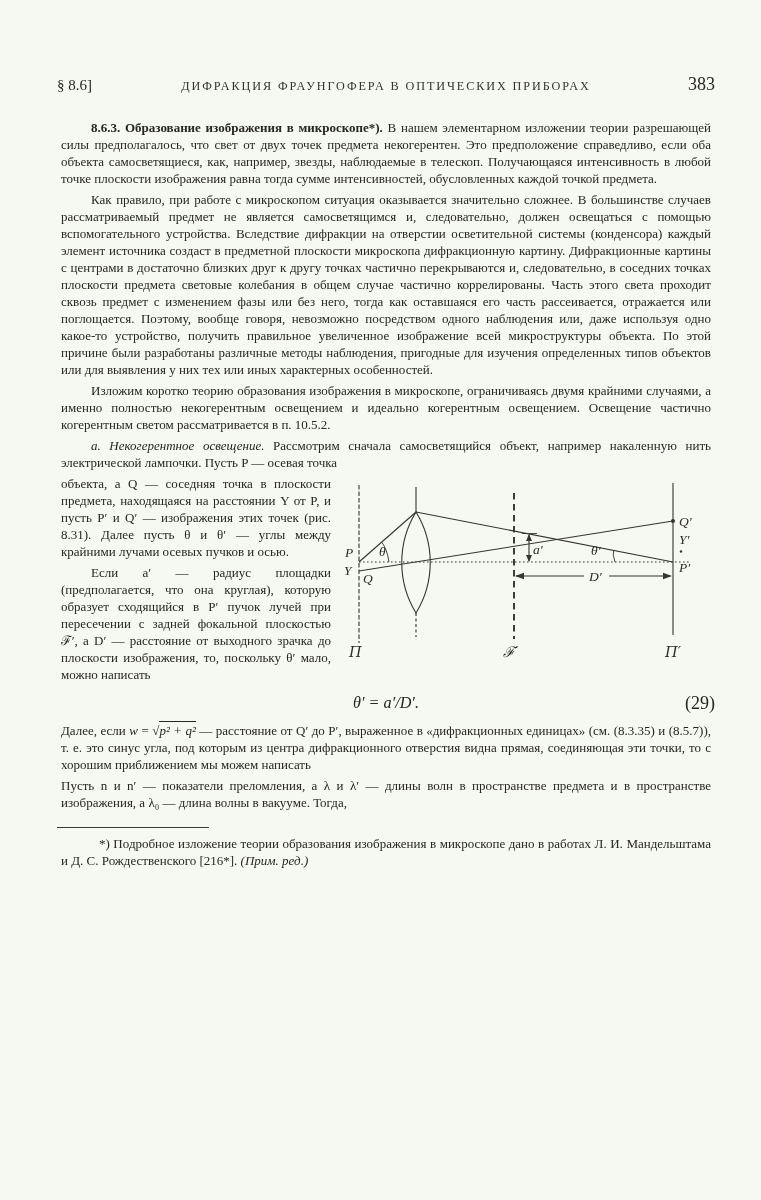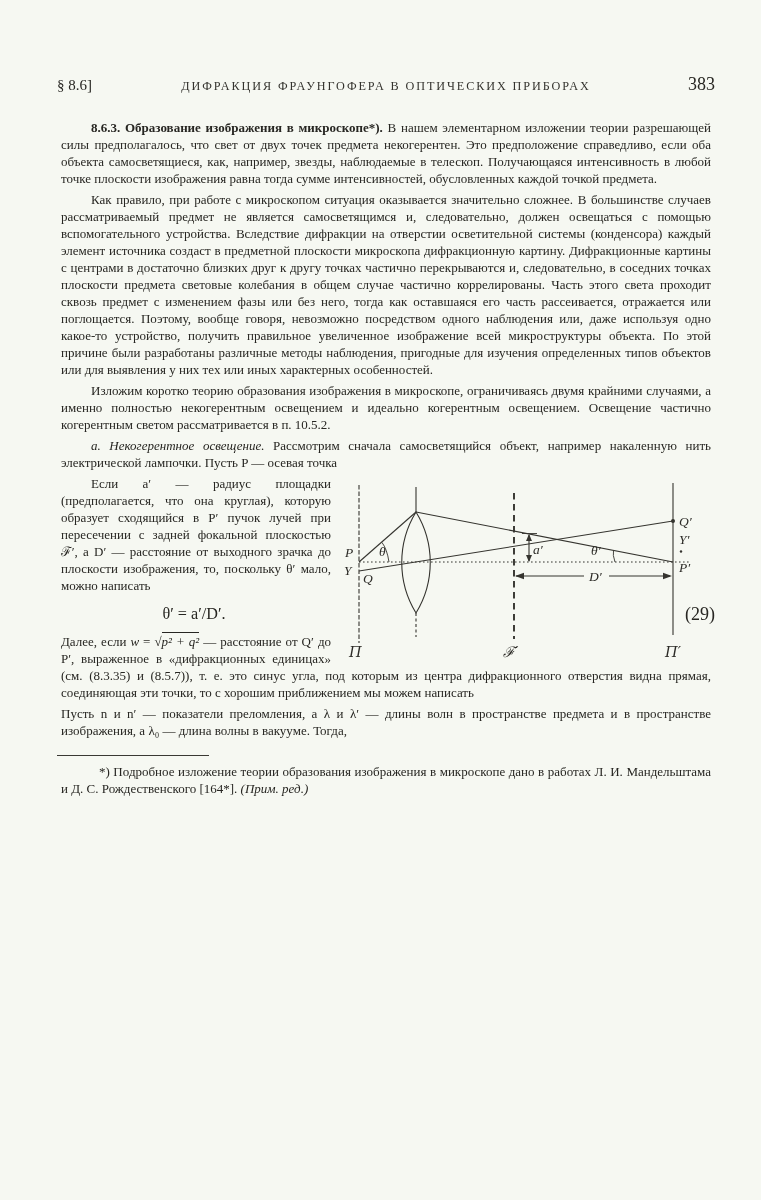--- a/index.html
+++ b/index.html
@@ -22,21 +22,21 @@
   .ind{text-indent:30px;}
   .lead-bold{font-weight:bold;}
   .lead-italic{font-style:italic;}
   .var{font-style:italic;}
   
   .figwrap{float:right;width:372px;margin:0 0 2px 12px;}
   .figwrap svg{display:block;}
   .figcaption{font-size:13px;line-height:15px;text-align:center;margin-top:8px;color:#2b2a26;}
   
   .eq{position:relative;text-align:center;font-size:16.2px;line-height:20px;margin:10px 0 9px 0;}
-  .eq .eqbody{}
+  .eq .eqbody{font-style:italic;}
   .eq .eqnum{position:absolute;right:0;top:0;font-style:normal;font-size:18px;}
   .radical{white-space:nowrap;}
   .radicand{border-top:1.1px solid #272622;padding-top:1px;font-style:italic;}
   
   .footnote{margin-top:16px;}
   .fn-rule{width:152px;height:0;border-top:1.3px solid #3a3934;margin:0 0 7px 0;}
   .fn-text{font-size:13.2px;line-height:16.5px;text-align:justify;text-indent:38px;margin:0;}
   .fn-text .fn-em{font-style:italic;}
   
   .svglabel{font-family:"Liberation Serif","DejaVu Serif",serif;font-style:italic;font-size:13.5px;fill:#2c2b27;}
@@ -114,33 +114,34 @@
             <text class="svglabel" x="336" y="51">Q′</text>
             <text class="svglabel" x="336" y="69">Y′</text>
             <text class="svglabel" x="336" y="97">P′</text>
             <text class="svglabel-big" x="6" y="182">П</text>
             <text class="svglabel-big" x="160" y="182">ℱ′</text>
             <text class="svglabel-big" x="322" y="182">П′</text>
           </g>
         </svg>
       </div>
 
+      <p>объекта, а Q — соседняя точка в плоскости предмета, находящаяся на расстоянии Y от P, и пусть P′ и Q′ — изображения этих точек (рис. 8.31). Далее пусть θ и θ′ — углы между крайними лучами осевых пучков и осью.</p>
 
       <p class="ind">Если a′ — радиус площадки (предполагается, что она круглая), которую образует сходящийся в P′ пучок лучей при пересечении с задней фокальной плоскостью ℱ′, а D′ — расстояние от выходного зрачка до плоскости изображения, то, поскольку θ′ мало, можно написать</p>
 
       <div class="eq">
         <span class="eqbody">θ′ = a′/D′.</span>
         <span class="eqnum">(29)</span>
       </div>
 
       <p><span>Далее, если </span><span class="var">w</span><span> = √</span><span class="radical"><span class="radicand">p² + q²</span></span><span> — расстояние от Q′ до P′, выраженное в «дифракционных единицах» (см. (8.3.35) и (8.5.7)), т. е. это синус угла, под которым из центра дифракционного отверстия видна прямая, соединяющая эти точки, то с хорошим приближением мы можем написать</span></p>
 
 
       <p>Пусть n и n′ — показатели преломления, а λ и λ′ — длины волн в пространстве предмета и в пространстве изображения, а λ₀ — длина волны в вакууме. Тогда,</p>
 
       <div class="footnote">
         <div class="fn-rule"></div>
-        <p class="fn-text"><span>*) Подробное изложение теории образования изображения в микроскопе дано в работах Л. И. Мандельштама и Д. С. Рождественского [164*]. </span><span class="fn-em">(Прим. ред.)</span></p>
+        <p class="fn-text"><span>*) Подробное изложение теории образования изображения в микроскопе дано в работах Л. И. Мандельштама и Д. С. Рождественского [216*]. </span><span class="fn-em">(Прим. ред.)</span></p>
       </div>
 
     </div>
   </div>
 </div>
 
 </body></html>

